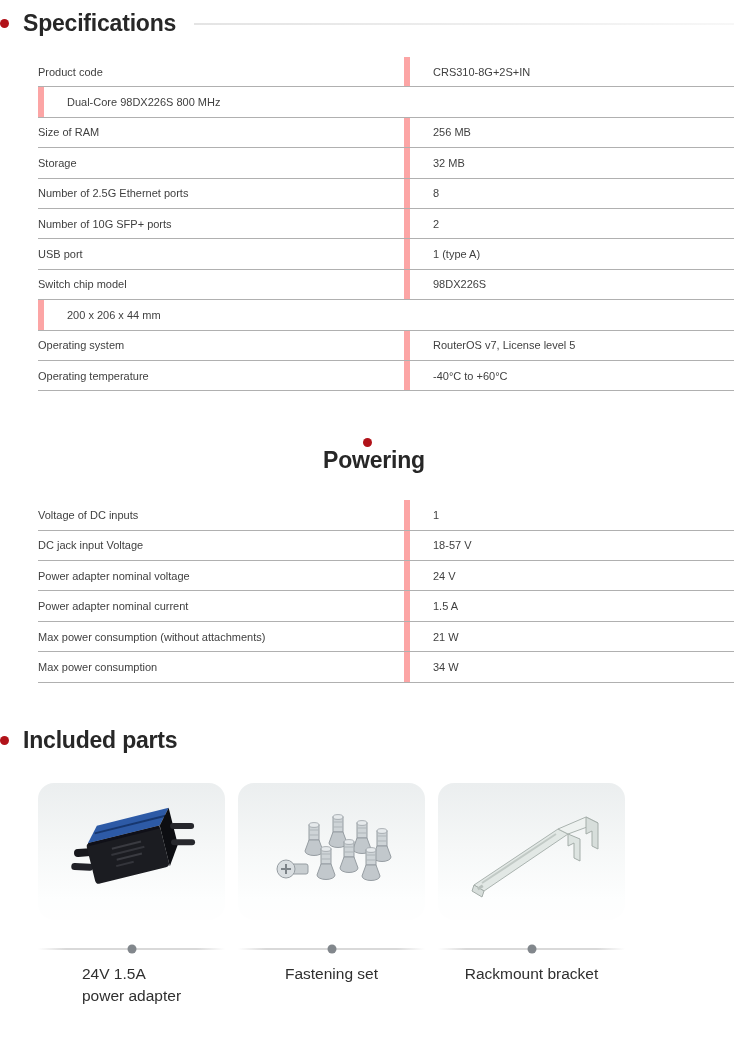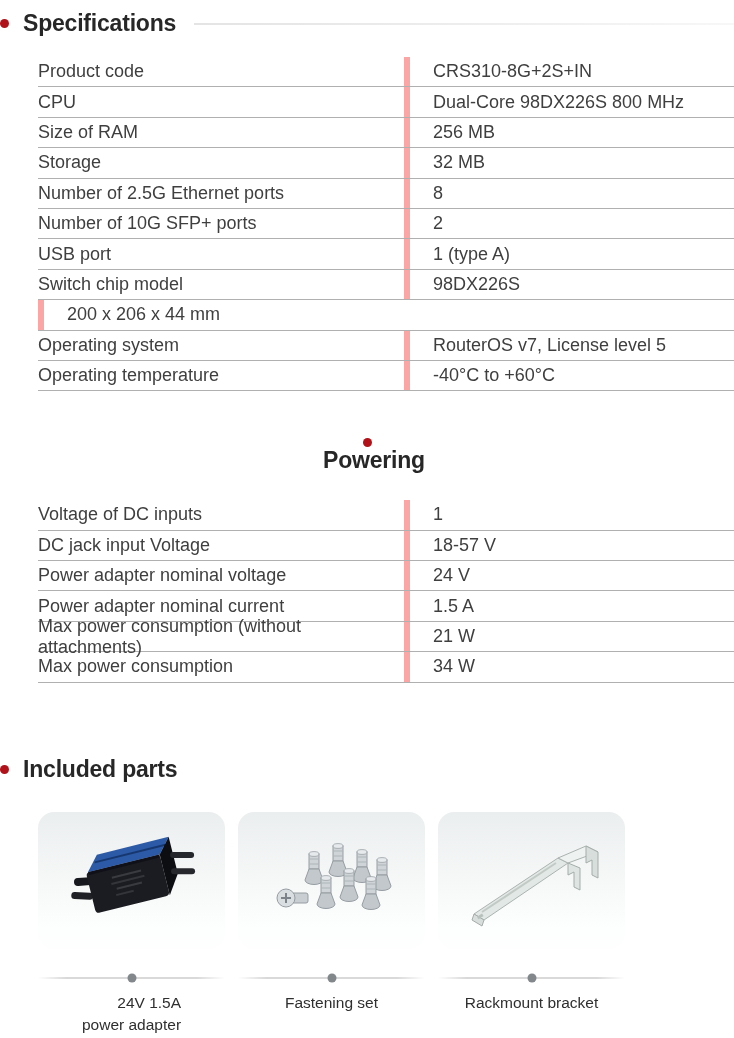--- a/index.html
+++ b/index.html
@@ -7,59 +7,58 @@
     width:734px;height:1038px;background:#ffffff;overflow:hidden;
     font-family:"Liberation Sans", sans-serif;
     -webkit-font-smoothing:antialiased;
   }
   .section-header{display:flex;align-items:center;}
   .bullet{width:9px;height:9px;border-radius:50%;background:#b11219;flex:none;}
   .section-title{margin-left:14px;font-size:23px;font-weight:bold;color:#272727;letter-spacing:-0.2px;white-space:nowrap;}
   .header-line{flex:1;height:2px;margin-left:18px;background:linear-gradient(90deg,#e4e4e4 0%,#efefef 60%,#f7f7f7 100%);}
 
   .spec-table{margin-left:38px;margin-right:0;}
-  .spec-row{display:flex;align-items:stretch;height:29.4px;border-bottom:1px solid #b0b0b0;font-size:18px;color:#3f3f3f;}
+  .spec-row{display:flex;align-items:stretch;height:29.4px;border-bottom:1px solid #b0b0b0;font-size:11px;color:#3f3f3f;}
   .spec-label{width:366px;box-sizing:border-box;padding-right:12px;display:flex;align-items:center;}
   .spec-value{flex:1;border-left:6px solid #fca5a5;padding-left:23px;display:flex;align-items:center;}
 
   #spec-header{padding-top:10px;}
   #spec-table{margin-top:20px;}
   #powering-header{margin-top:47px;flex-direction:column;}
   #powering-table{margin-top:26px;}
-  #included-header{margin-top:73px;}
+  #included-header{margin-top:44px;}
 
   .parts-row{display:flex;margin-left:38px;margin-top:29px;gap:13px;}
   .part{width:187px;display:flex;flex-direction:column;align-items:center;}
   .part-card{
     width:187px;height:137px;border-radius:16px;
     background:linear-gradient(180deg,#ebeeef 0%,#f5f7f7 45%,#fdfefe 85%,#fefefe 100%);
     display:flex;align-items:center;justify-content:center;overflow:hidden;
   }
   .part-divider{position:relative;width:100%;height:2px;margin-top:28px;
     background:linear-gradient(90deg,rgba(214,214,214,0) 0%,#d9d9d9 15%,#d9d9d9 85%,rgba(214,214,214,0) 100%);}
   .part-divider .dot{position:absolute;left:50%;top:50%;transform:translate(-50%,-50%);
     width:9px;height:9px;border-radius:50%;background:#82878c;}
-  .part-label{margin-top:13px;text-align:right;font-size:15.5px;color:#2f2f2f;line-height:1.45;}
+  .part-label{margin-top:13px;text-align:left;font-size:15.5px;color:#2f2f2f;line-height:1.45;}
 </style>
 </head>
 <body>
 
 <div class="section-header" id="spec-header">
   <span class="bullet"></span>
   <span class="section-title">Specifications</span>
   <span class="header-line"></span>
 </div>
 
 <div class="spec-table" id="spec-table">
   <div class="spec-row">
     <div class="spec-label">Product code</div>
     <div class="spec-value">CRS310-8G+2S+IN</div>
   </div>
   <div class="spec-row">
-    <div class="spec-label">CPU</div>
     <div class="spec-value">Dual-Core 98DX226S 800 MHz</div>
   </div>
   <div class="spec-row">
     <div class="spec-label">Size of RAM</div>
     <div class="spec-value">256 MB</div>
   </div>
   <div class="spec-row">
     <div class="spec-label">Storage</div>
     <div class="spec-value">32 MB</div>
   </div>

